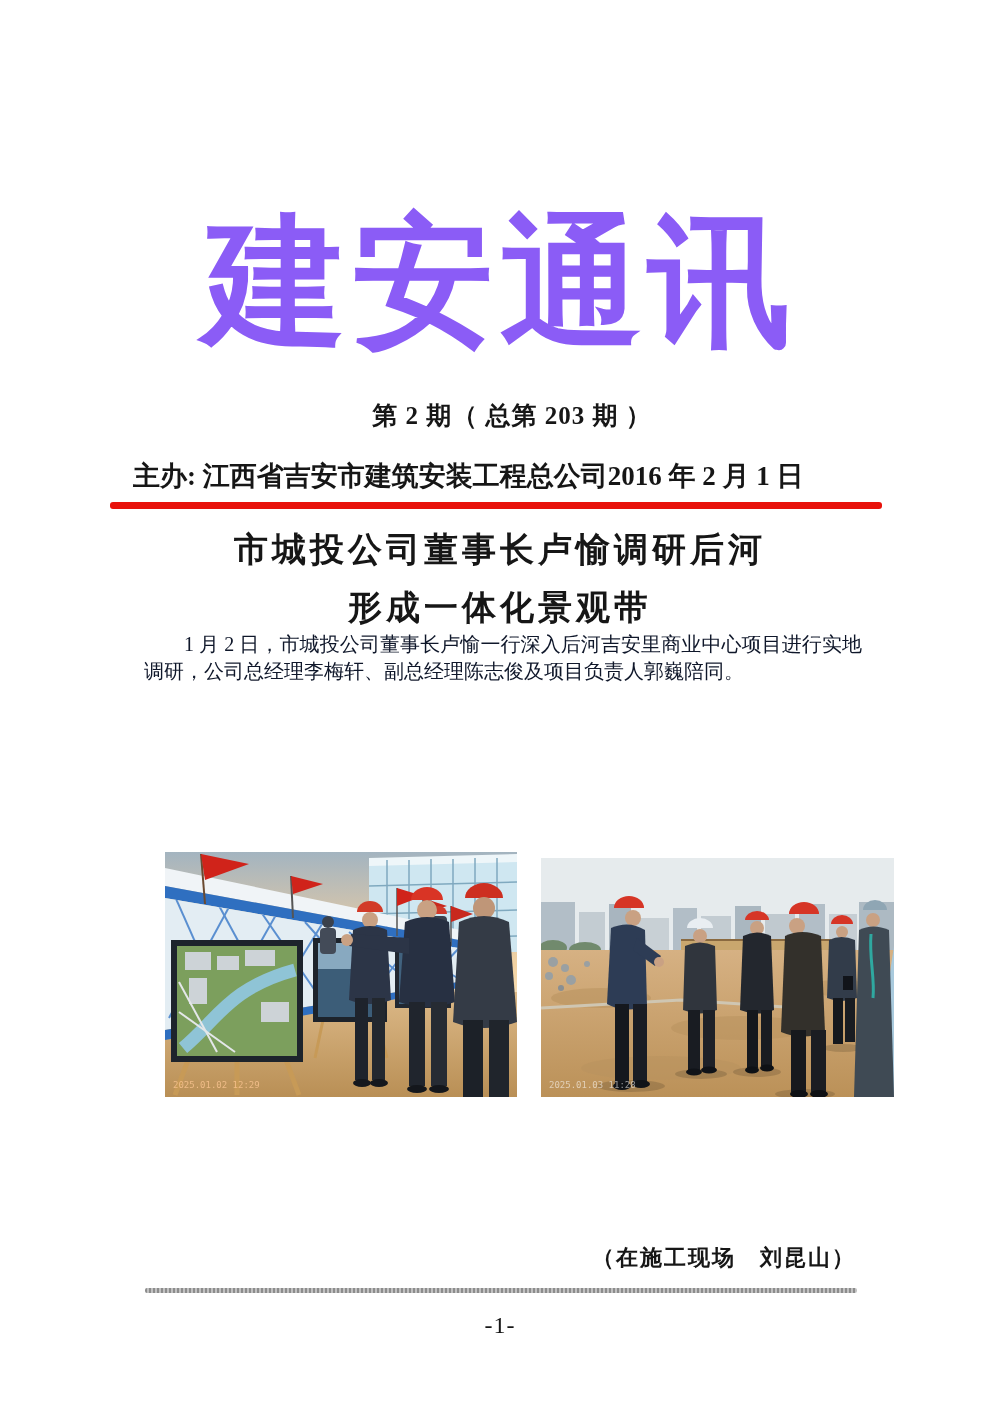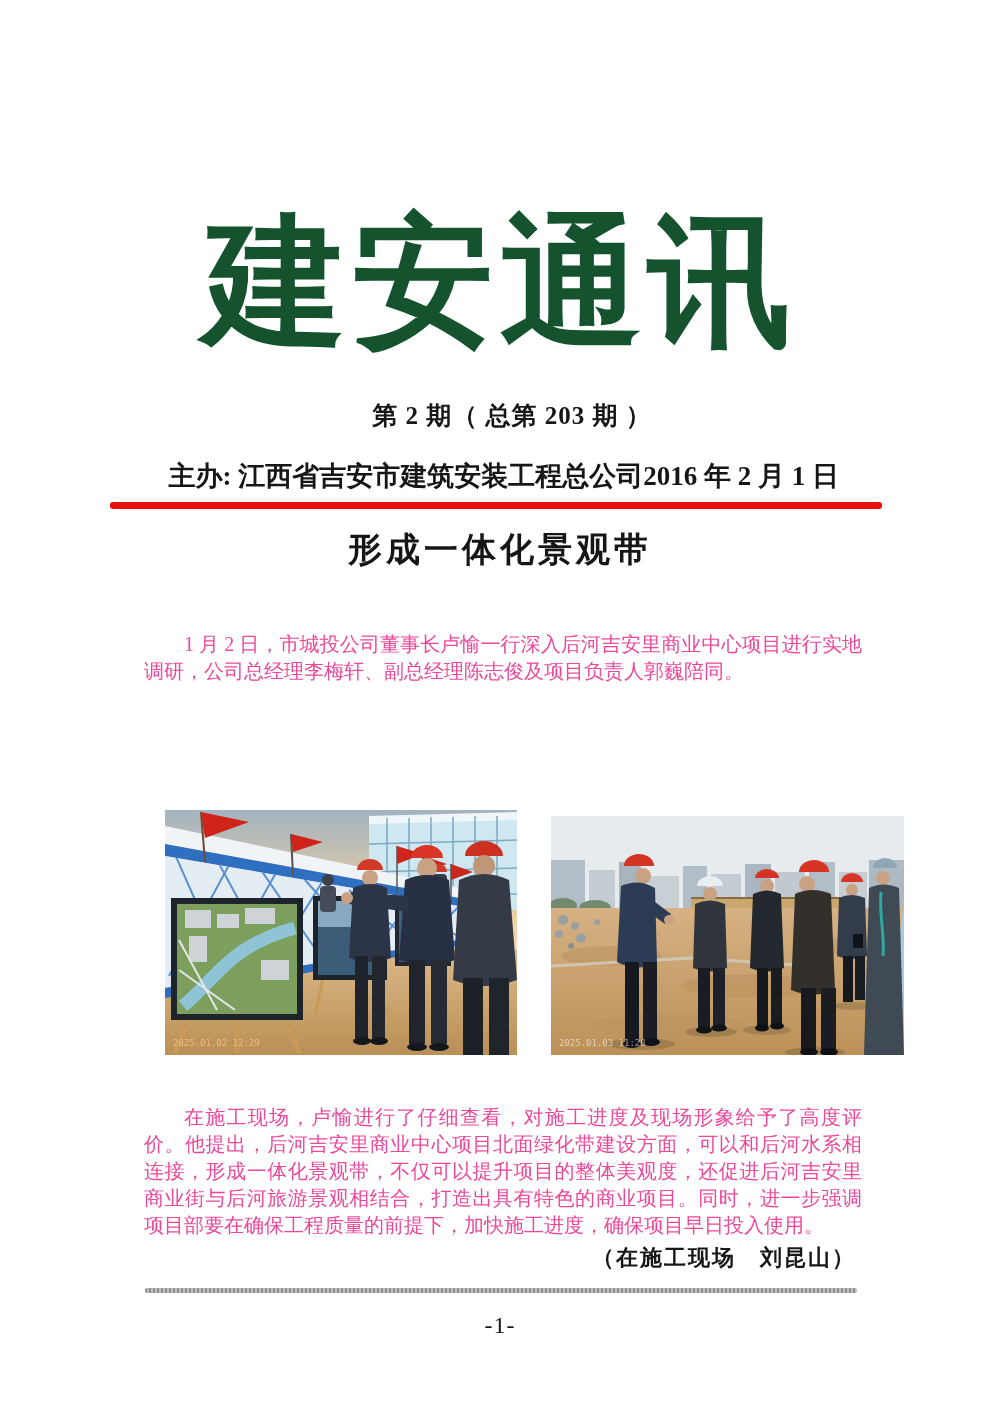--- a/index.html
+++ b/index.html
@@ -5,48 +5,48 @@
   html,body { margin:0; padding:0; background:#ffffff; }
   .page {
     position:relative; width:1000px; height:1414px; margin:0 auto;
     background:#ffffff; overflow:hidden;
     font-family:"Liberation Serif","DejaVu Serif",serif; color:#161616;
   }
   .masthead {
     position:absolute; top:206px; left:0; width:100%; margin:0;
     text-align:center; font-family:"Liberation Sans","DejaVu Sans",sans-serif;
     font-weight:900; font-size:142px; line-height:152px; letter-spacing:6px;
-    color:#14532d; white-space:nowrap;
+    color:#8b5cf6; white-space:nowrap;
   }
   .issue-line {
     position:absolute; top:399px; left:0; width:100%; text-align:center;
     font-size:25px; font-weight:600; letter-spacing:1px;margin-left:12px;
   }
   .publisher-row {
-    position:absolute; top:458px; left:142px; width:697px;
-    display:flex; justify-content:flex-end; align-items:baseline;
+    position:absolute; top:458px; left:133px; width:697px;
+    display:flex; justify-content:flex-start; align-items:baseline;
     font-size:27px; font-weight:bold; white-space:nowrap;
   }
   .red-rule {
     position:absolute; top:502px; left:110px; width:772px; height:7px;
     background:#e8120b; border-radius:3px;
   }
   .article-title {
     position:absolute; top:521px; left:0; width:100%; margin:0;
     text-align:center; font-size:34px; font-weight:bold;
     line-height:58px; letter-spacing:4px;
   }
   .body-block {
     position:absolute; left:144px; width:718px;
-    font-size:20px; line-height:27px; text-align:justify; color:#ec4899;
+    font-size:20px; line-height:27px; text-align:justify; color:#0f172a;
   }
   .body-block p { margin:0; text-indent:2em; }
   .body-1 { top:631px; }
   .body-2 { top:1104px; }
-  .photos { position:absolute; top:810px; left:165px; display:flex; gap:10px; }
+  .photos { position:absolute; top:852px; left:165px; display:flex; }
   .photo { margin:0; line-height:0; }
   .photo svg { display:block; }
   .photo-right { margin-top:6px;margin-left:24px; }
   .byline {
     position:absolute; top:1243px; left:144px; width:712px;
     text-align:right; font-size:22px; font-weight:bold; letter-spacing:2px;
   }
   .footer-rule {
     position:absolute; top:1288px; left:145px; width:712px; height:5px;
     border-radius:2px;
@@ -67,20 +67,21 @@
   <div class="issue-line">第 2 期（ 总第 203 期 ）</div>
 
   <div class="publisher-row">
     <span>主办: 江西省吉安市建筑安装工程总公司</span>
     <span>2016 年 2 月 1 日</span>
   </div>
 
   <div class="red-rule"></div>
 
   <h2 class="article-title">
+    <div>市城投公司董事长卢愉调研后河</div>
     <div>形成一体化景观带</div>
   </h2>
 
   <div class="body-block body-1">
     <p>1 月 2 日，市城投公司董事长卢愉一行深入后河吉安里商业中心项目进行实地调研，公司总经理李梅轩、副总经理陈志俊及项目负责人郭巍陪同。</p>
   </div>
 
   <div class="photos">
 
     <figure class="photo photo-left">
@@ -334,23 +335,20 @@
             <path d="M318,72 q14,-7 30,0 l5,167 l-40,0 z" fill="#3f4a54"></path>
             <path d="M330,76 C328,100 334,120 332,140" stroke="#2fa8a0" stroke-width="3" fill="none"></path>
           </g>
         </g>
         <text x="8" y="230" font-size="9" fill="rgba(255,255,255,0.55)" font-family="DejaVu Sans Mono, monospace">2025.01.03 11:28</text>
       </svg>
     </figure>
 
   </div>
 
-  <div class="body-block body-2">
-    <p>在施工现场，卢愉进行了仔细查看，对施工进度及现场形象给予了高度评价。他提出，后河吉安里商业中心项目北面绿化带建设方面，可以和后河水系相连接，形成一体化景观带，不仅可以提升项目的整体美观度，还促进后河吉安里商业街与后河旅游景观相结合，打造出具有特色的商业项目。同时，进一步强调项目部要在确保工程质量的前提下，加快施工进度，确保项目早日投入使用。</p>
-  </div>
 
   <div class="byline">（在施工现场　刘昆山）</div>
 
   <div class="footer-rule"></div>
 
   <div class="page-number">-1-</div>
 
 </div>
 
 </body></html>

